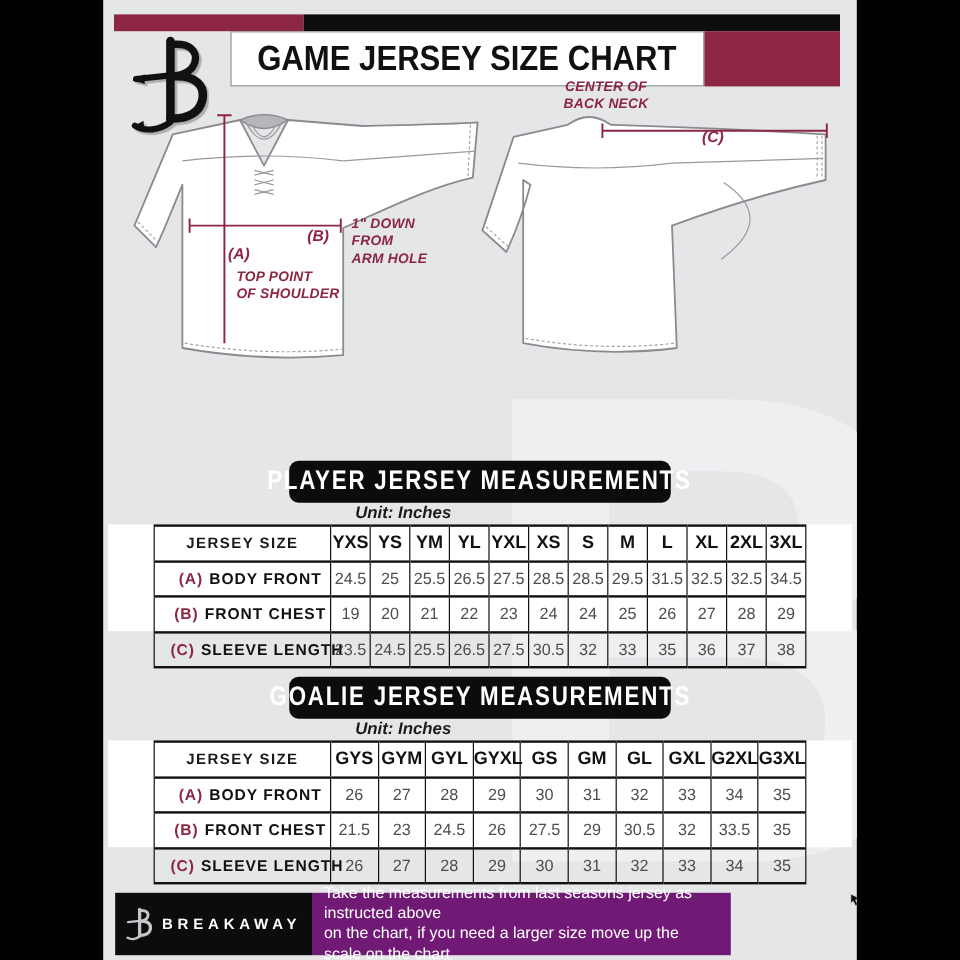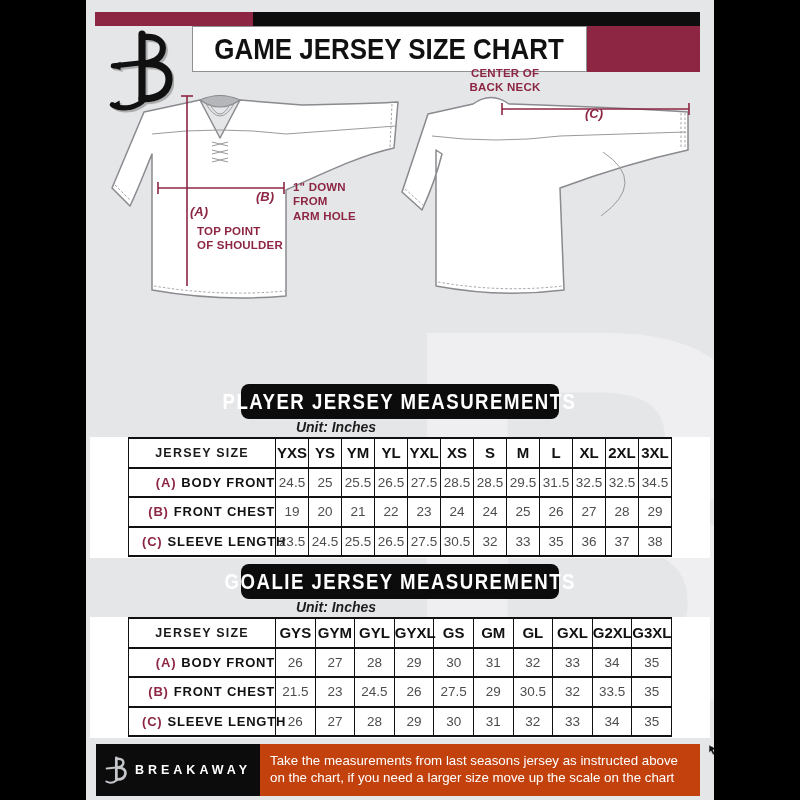--- a/index.html
+++ b/index.html
@@ -19,57 +19,57 @@
   .topbar-black  { left:167px; top:12px; width:447px; height:14px; background:#0d0d0d; }
   .titlebox { left:106px; top:26px; width:395px; height:46px; background:#fff;
               border:1px solid #8f8f94; display:flex; align-items:center; justify-content:center; }
   .titlebox span { font-weight:bold; font-size:27px; letter-spacing:0px; color:#111;
                    transform:scale(0.96,1.08); white-space:nowrap; }
   .title-maroon { left:501px; top:26px; width:113px; height:46px; background:#8c2643; }
 
   .logo { left:22px; top:26px; width:66px; height:92px; }
 
   
-  .mlabel { color:#8c2643; font-weight:bold; font-size:11.5px;
+  .mlabel { color:#8c2643; font-weight:bold; font-style:italic; font-size:11.5px;
             line-height:1.25; letter-spacing:0.2px; white-space:nowrap; }
   .mkey   { color:#8c2643; font-weight:bold; font-size:13px; font-style:italic; }
 
   
   .banner { left:6px; top:327px; width:616px; height:51px; background:#8c2643;
             border:1px solid #6f1d33; color:#fff; display:flex; flex-direction:column;
             align-items:center; justify-content:center; font-size:15.5px; line-height:1.5; }
 
   
   .pill { top:384px; left:50%; transform:translateX(-50%); width:318px; height:35px;
           background:#0c0c0c; border-radius:8px; display:flex; align-items:center; justify-content:center; }
   .pill span { color:#fff; font-weight:bold; font-size:19px; letter-spacing:1.5px;
                transform:scale(0.98,1.18); white-space:nowrap; }
   .pill.goalie { top:564px; }
   .unit { top:419px; left:0; width:500px; text-align:center; font-size:14px; font-style:italic;
           font-weight:bold; color:#1c1c1c; }
   .unit.goalie { top:599px; }
 
   
-  .band { left:4px; width:620px; height:121px; background:#fff; }
+  .band { left:4px; width:620px; height:89px; background:#fff; }
   .band.player { top:437px; } .band.goalie { top:617px; }
   table.sizes { border-collapse:collapse; table-layout:fixed; width:544px; margin-left:38px; background:transparent; }
   table.sizes th, table.sizes td { border:1.5px solid #111; border-top-width:2.5px; border-bottom-width:2.5px;
           height:29.5px; text-align:center; vertical-align:middle; padding:0; }
   table.sizes th.corner { width:147px; font-size:12.5px; letter-spacing:1.2px; font-weight:600; color:#1a1a1a; }
   table.sizes thead th { font-size:15px; font-weight:bold; color:#111; }
   table.sizes td { font-size:13.5px; color:#4d4d4d; }
-  table.sizes th.rowlabel { text-align:right; padding-left:13px; font-size:13px; letter-spacing:0.8px;
+  table.sizes th.rowlabel { text-align:center; padding-left:13px; font-size:13px; letter-spacing:0.8px;
           font-weight:600; color:#111; white-space:nowrap; }
   table.sizes th.rowlabel .key { color:#8c2643; font-weight:bold; margin-right:5px; }
 
   
   .footer-black { left:10px; top:744px; width:164px; height:52px; background:#0c0c0c;
                   display:flex; align-items:center; justify-content:center; gap:8px; }
   .footer-brand { color:#fff; font-weight:bold; font-size:12.5px; letter-spacing:4px; }
-  .footer-maroon { left:174px; top:744px; width:440px; height:52px; background:#c2410c;
+  .footer-maroon { left:174px; top:744px; width:349px; height:52px; background:#701a75;
                    color:#fff; font-size:13.3px; line-height:1.27; font-weight:500;
                    display:flex; flex-direction:column; justify-content:center; padding:0 10px; }
 
   .cursor { left:622px; top:744px; width:12px; height:12px; }
 
   svg .ink { stroke:#8a8a8f; stroke-width:1.5; fill:#fff; stroke-linejoin:round; }
   svg .seam { stroke:#9a9a9e; stroke-width:1; fill:none; }
   svg .stitch { stroke:#a5a5a9; stroke-width:1; fill:none; stroke-dasharray:2.5 2; }
   svg .meas { stroke:#8c2643; stroke-width:1.6; fill:none; }
 </style>

